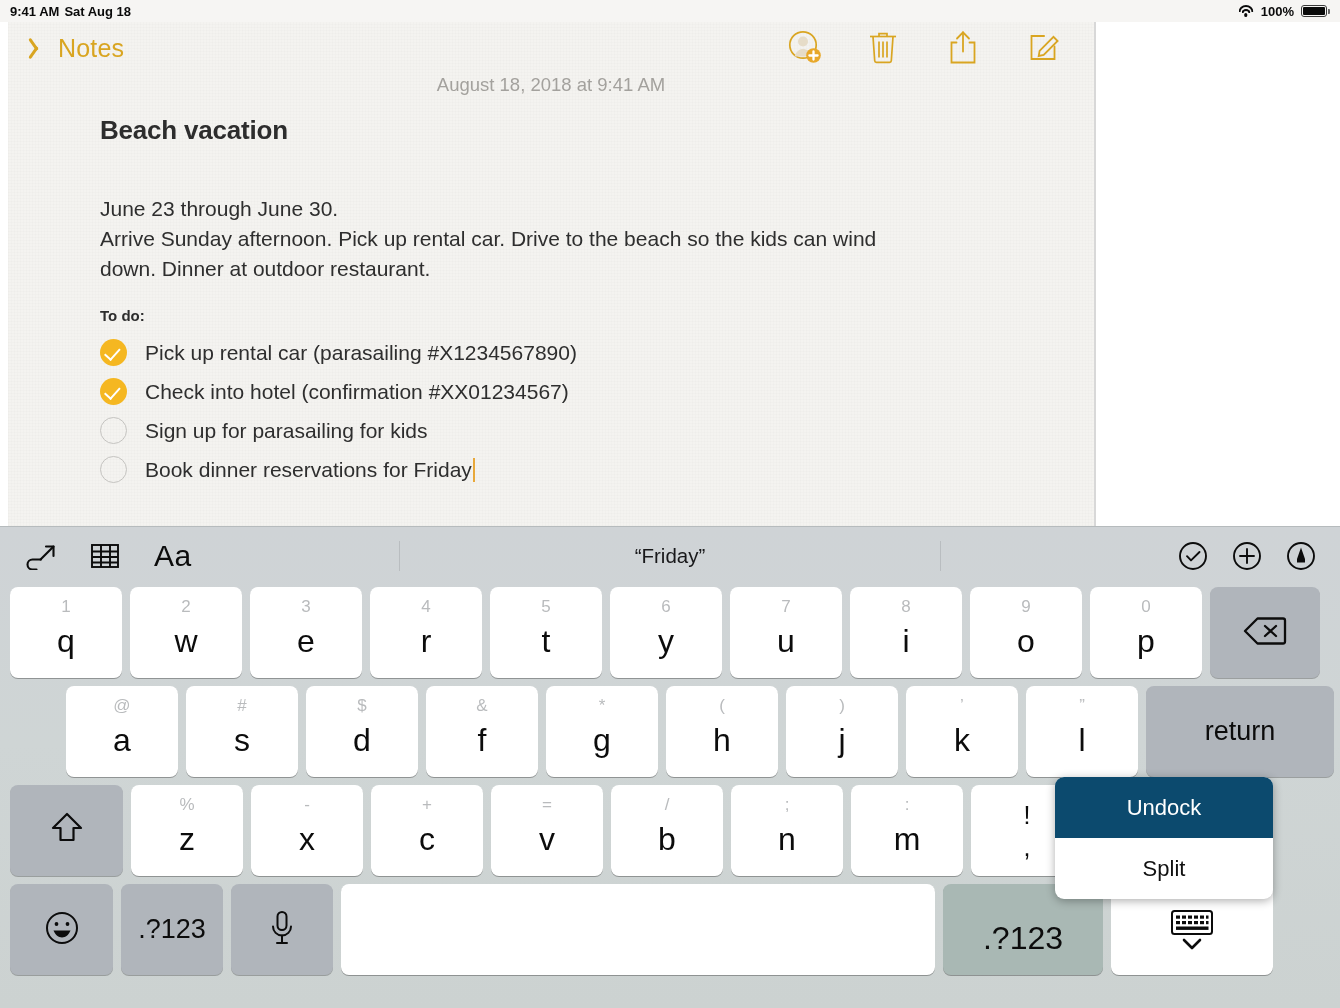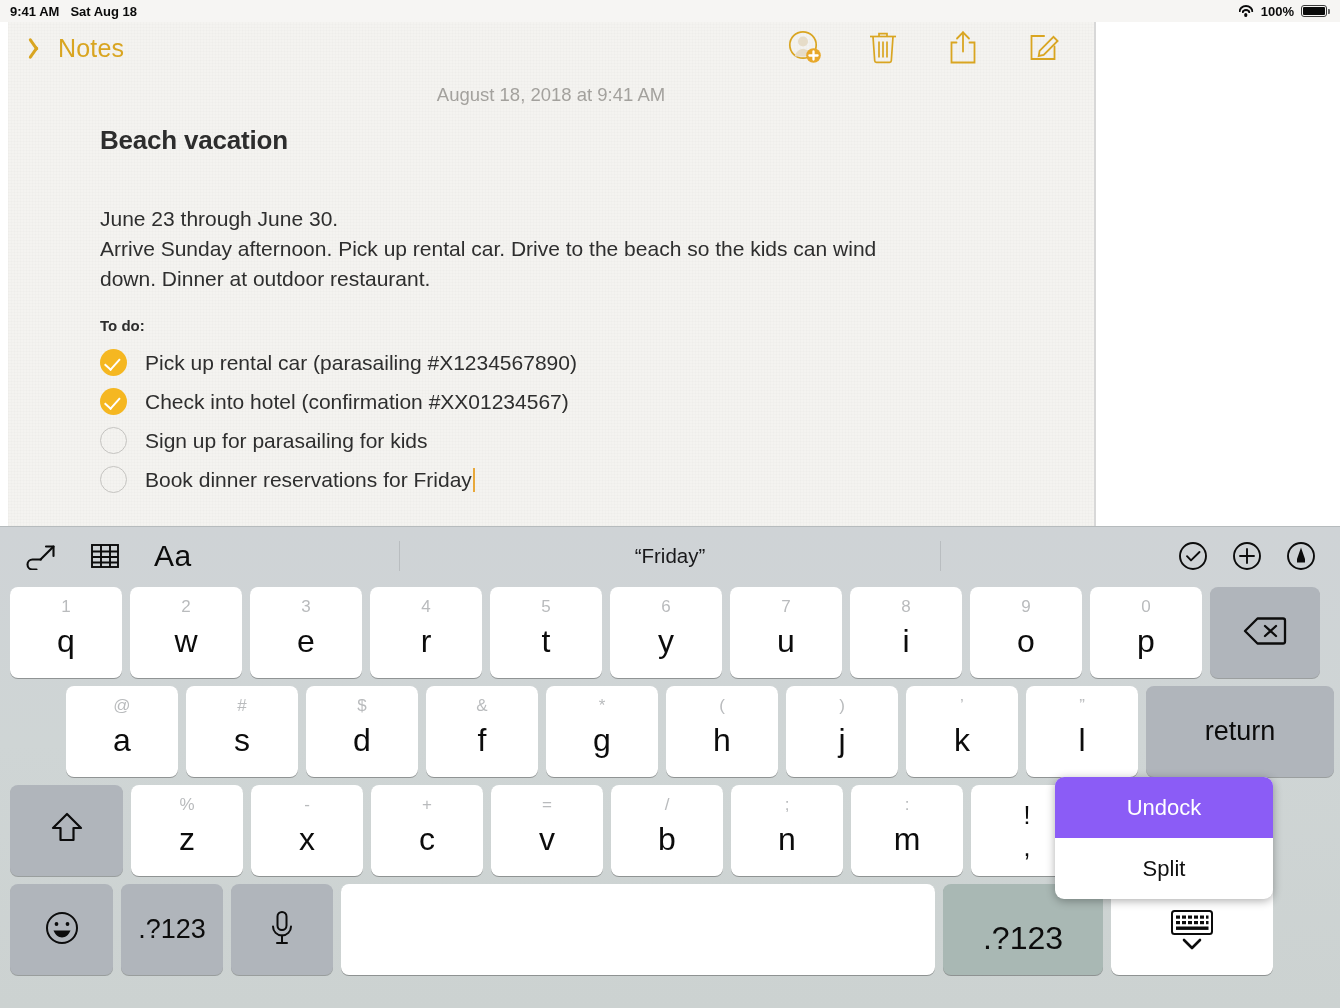--- a/index.html
+++ b/index.html
@@ -10,21 +10,21 @@
   }
   #app { position:relative; width:1340px; height:1008px; }
 
   
   .statusbar {
     position:absolute; top:0; left:0; width:1340px; height:22px;
     background:#f6f5f3;
     display:flex; align-items:center; padding:0 10px;
     font-size:13px; font-weight:bold; color:#0a0a0a;
   }
-  .sb-left { display:flex; gap:11px; align-items:center; }
+  .sb-left { display:flex; gap:5px; align-items:center; }
   .sb-right { margin-left:auto; display:flex; gap:7px; align-items:center; }
   .wifi-ico { width:16px; height:12px; position:relative; }
   .wifi-ico i {
     position:absolute; left:50%; transform:translateX(-50%);
     border:2px solid #0a0a0a; border-bottom:none; border-radius:50% 50% 0 0 / 100% 100% 0 0;
   }
   .wifi-ico i.a { width:15px; height:7px; top:0; }
   .wifi-ico i.b { width:9px;  height:4px; top:3.5px; }
   .wifi-ico i.c {
     width:3.5px; height:3.5px; top:8px; border-radius:50%;
@@ -68,21 +68,21 @@
   
   .ic-person { width:34px; height:34px; }
   
   .ic-trash { width:30px; height:34px; }
   
   .ic-share { width:30px; height:35px; }
   
   .ic-compose { width:32px; height:32px; }
 
   .note-date {
-    text-align:center; color:#a3a19d; font-size:18.5px; margin-top:10px;
+    text-align:center; color:#a3a19d; font-size:18.5px; margin-top:0;
   }
   .note-body { padding:0 92px; margin-top:19px; }
   .note-title {
     font-size:26px; font-weight:bold; color:#2d2d2d; letter-spacing:-.2px;
   }
   .note-para {
     margin-top:48px; font-size:21px; color:#2e2e2e; line-height:1.42; max-width:790px;
   }
   .todo-head {
     margin-top:24px; font-size:15px; font-weight:bold; color:#2d2d2d;
@@ -168,21 +168,21 @@
   .popup {
     position:absolute; left:1055px; top:777px; width:218px;
     border-radius:9px; overflow:hidden;
     box-shadow:0 2px 10px rgba(0,0,0,.32);
     background:#fff; z-index:40;
   }
   .popup-item {
     height:61px; display:flex; align-items:center; justify-content:center;
     font-size:22px; cursor:pointer;
   }
-  .popup-item.sel { background:#8b5cf6; color:#fff; }
+  .popup-item.sel { background:#0c4a6e; color:#fff; }
   .popup-item.norm { color:#111; }
 </style>
 </head>
 <body>
 
 <div id="app">
 
   <div class="statusbar">
     <div class="sb-left">
       <span>9:41 AM</span>

